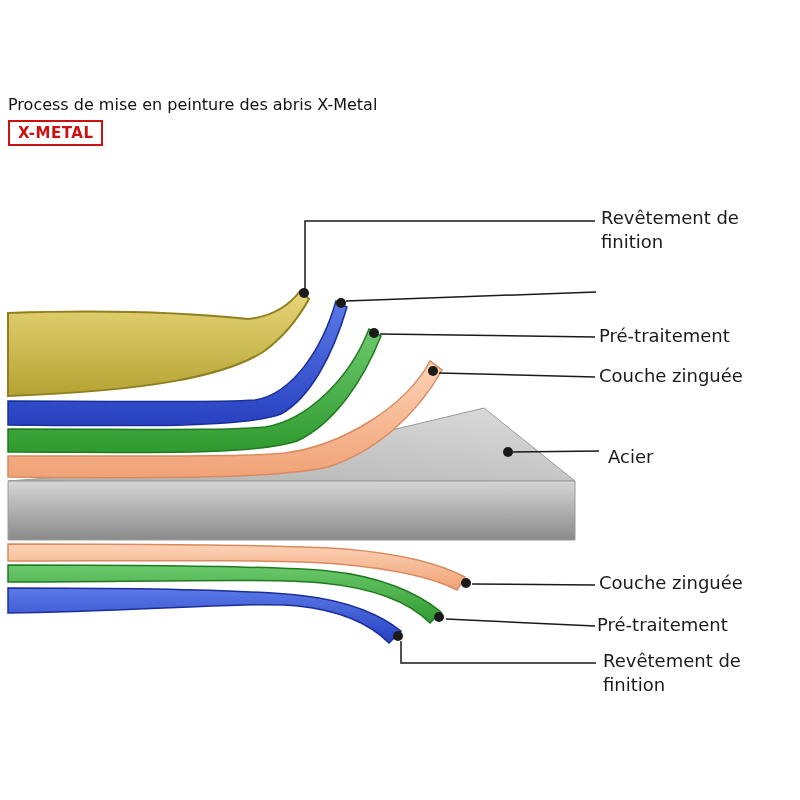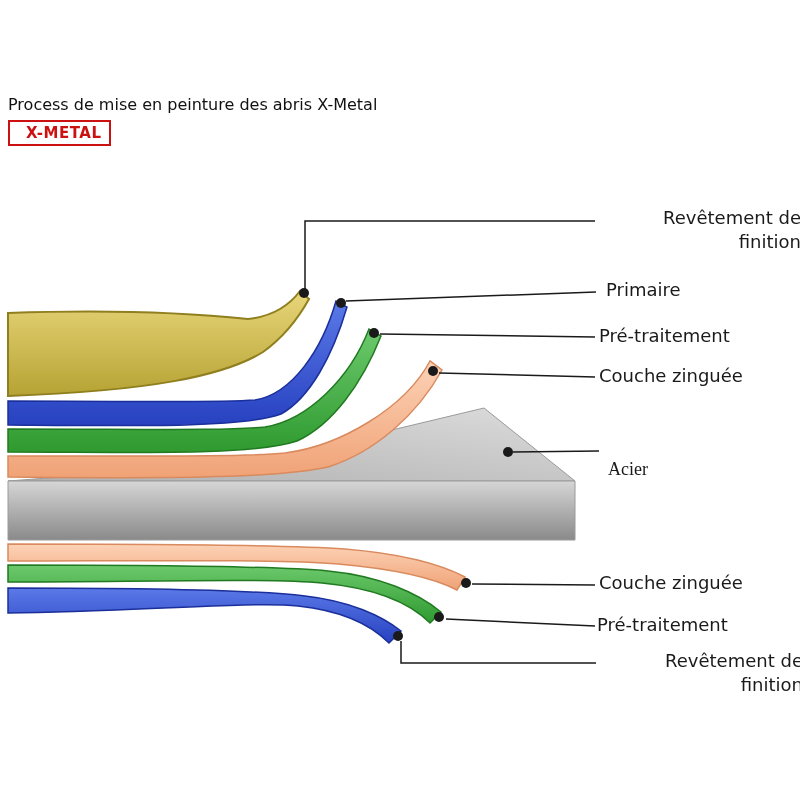--- a/index.html
+++ b/index.html
@@ -1,29 +1,29 @@
 <!DOCTYPE html>
 <html><head>
 <meta charset="utf-8">
 <style>
   * { margin:0; padding:0; box-sizing:border-box; }
   html, body { background:#ffffff; }
   .canvas {
     position:relative; width:800px; height:800px; background:#ffffff;
-    font-family:"DejaVu Sans", sans-serif; overflow:hidden;text-align:right;
+    font-family:"DejaVu Sans", sans-serif; overflow:hidden;
   }
   .page-title {
     position:absolute; left:8px; top:95px;
     font-size:16px; color:#111111; white-space:nowrap;
   }
   .brand-logo {
     position:absolute; left:8px; top:120px;
     border:2px solid #cc1111; color:#cc1111;
     font-weight:bold; font-size:15px; line-height:1;
-    padding:4px 8px 3px 16px; letter-spacing:0.5px; background:#ffffff;
+    padding:4px 8px 3px 8px; letter-spacing:0.5px; background:#ffffff;
   }
   .diagram-svg { position:absolute; left:0; top:0; }
   .layer-label {
     position:absolute; font-size:18px; color:#1a1a1a;
     white-space:nowrap; line-height:1.32;
   }
   .layer-label.wrap { white-space:normal; width:200px; }
 </style>
 </head>
 <body>
@@ -86,21 +86,20 @@
     <circle cx="341" cy="303" r="5" fill="#1a1a1a"></circle>
     <circle cx="374" cy="333" r="5" fill="#1a1a1a"></circle>
     <circle cx="433" cy="371" r="5" fill="#1a1a1a"></circle>
     <circle cx="508" cy="452" r="5" fill="#1a1a1a"></circle>
     <circle cx="466" cy="583" r="5" fill="#1a1a1a"></circle>
     <circle cx="439" cy="617" r="5" fill="#1a1a1a"></circle>
     <circle cx="398" cy="636" r="5" fill="#1a1a1a"></circle>
   </svg>
 
   <div class="layer-label wrap" style="left:601px; top:206px;">Revêtement de finition</div>
-  <div class="layer-label" style="left:606px; top:278px;">Primaire</div>
   <div class="layer-label" style="left:599px; top:324px;">Pré-traitement</div>
   <div class="layer-label" style="left:599px; top:364px;">Couche zinguée</div>
-  <div class="layer-label" style="left:608px; top:458px;font-family:Liberation Serif, serif;">Acier</div>
+  <div class="layer-label" style="left:608px; top:445px;">Acier</div>
   <div class="layer-label" style="left:599px; top:571px;">Couche zinguée</div>
   <div class="layer-label" style="left:597px; top:613px;">Pré-traitement</div>
   <div class="layer-label wrap" style="left:603px; top:649px;">Revêtement de finition</div>
 
 </div>
 
 </body></html>

